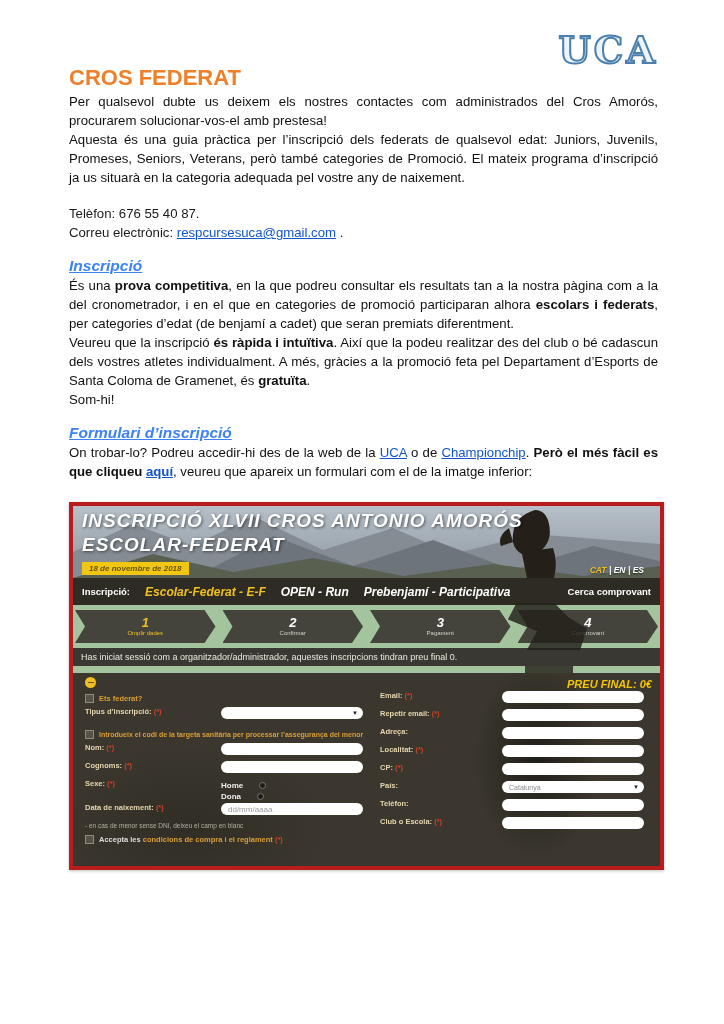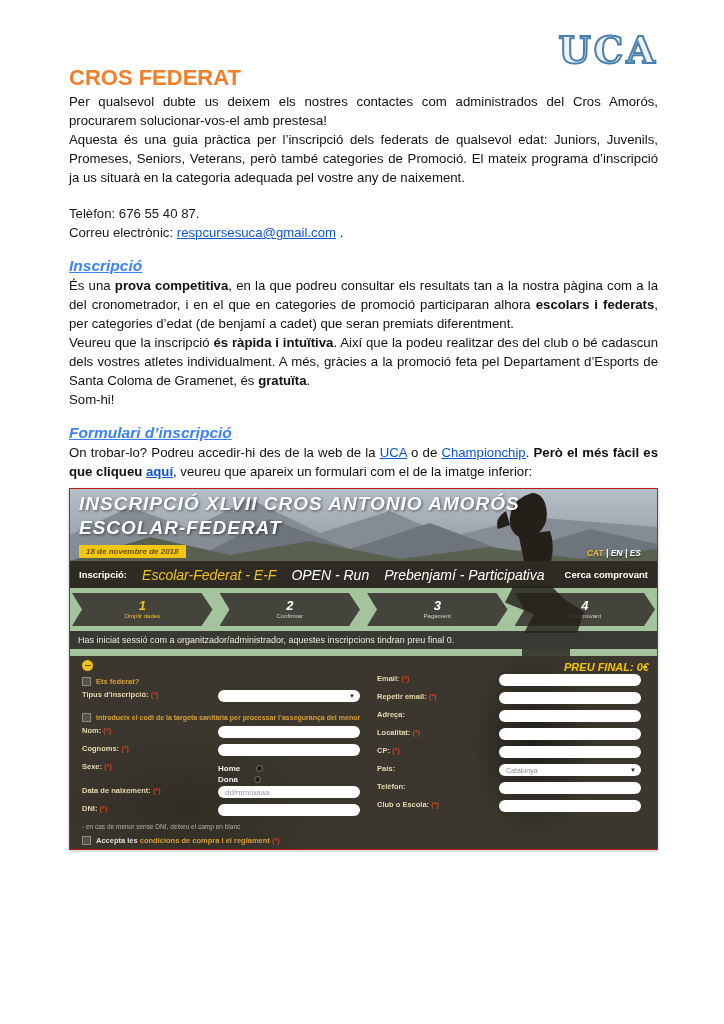--- a/index.html
+++ b/index.html
@@ -15,33 +15,33 @@
   h1.doc-title{margin:40px 0 2px 0;font-size:22px;line-height:24px;color:#ef7f29;font-weight:bold;letter-spacing:0;}
   p.body{margin:0;font-size:13.2px;line-height:19px;text-align:justify;color:#111;}
   .mt19{margin-top:19px;} .mt17{margin-top:17px;} .mt12{margin-top:12px;} .mt8{margin-top:8px;} .mt14{margin-top:14px;}
   .contact{font-size:13.2px;line-height:19px;}
   a.doclink{color:#1155cc;text-decoration:underline;cursor:pointer;}
   b{font-weight:bold;}
   h2.sec{margin:14px 0 0 0;font-size:15.5px;line-height:20px;color:#3b82f6;font-weight:bold;
         font-style:italic;text-decoration:underline;}
 
   
-  .shot{margin-top:7px;width:587px;border:1px solid #b91c1c;box-shadow:0 1px 3px rgba(0,0,0,.25);}
+  .shot{margin-top:21px;width:587px;border:4px solid #b91c1c;box-shadow:0 1px 3px rgba(0,0,0,.25);}
   .f-header{position:relative;height:72px;overflow:hidden;}
   .f-header svg{position:absolute;left:0;top:0;width:100%;height:100%;}
   .f-title{position:absolute;left:9px;top:3px;color:#fff;font-weight:bold;font-style:italic;
         font-size:19px;line-height:24px;letter-spacing:1px;text-shadow:1px 1px 3px rgba(0,0,0,.55);}
   .f-badge{position:absolute;left:9px;bottom:3px;background:#f2c713;color:#6b5200;font-size:8px;
         font-style:italic;padding:2px 7px;font-weight:bold;}
   .f-lang{position:absolute;right:16px;bottom:3px;font-size:8.5px;font-weight:bold;font-style:italic;color:#fff;
         text-shadow:0 1px 2px rgba(0,0,0,.6);}
   .f-lang .cat{color:#f0c020;}
   .f-nav{height:27px;background:#2d2b24;display:flex;align-items:center;padding:0 9px;gap:15px;}
   .f-nav .nlab{color:#fff;font-size:9.5px;font-weight:bold;}
-  .f-nav .nitem{color:#fff;font-size:14px;font-weight:normal;font-style:italic;cursor:pointer;}
+  .f-nav .nitem{color:#fff;font-size:12px;font-weight:bold;font-style:italic;cursor:pointer;}
   .f-nav .nitem.active{color:#f0c020;}
   .f-nav .nright{margin-left:auto;color:#fff;font-size:9.5px;font-weight:bold;cursor:pointer;}
   .f-steps{position:relative;height:43px;background:#a3c49c;display:flex;gap:7px;padding:5px 2px;box-sizing:border-box;}
   .step{flex:1;background:#45443c;color:#fff;clip-path:polygon(10px 50%,0 0,calc(100% - 11px) 0,100% 50%,calc(100% - 11px) 100%,0 100%);
         display:flex;flex-direction:column;align-items:center;justify-content:center;}
   .step .num{font-size:13px;font-weight:bold;font-style:italic;line-height:14px;}
   .step .lbl{font-size:6px;color:#cfd2c9;line-height:7px;}
   .step.active .num,.step.active .lbl{color:#f0c020;}
   .runner-leg{position:absolute;left:428px;top:-2px;width:86px;height:47px;background:#23201a;opacity:.82;
         clip-path:polygon(18% 0,62% 0,78% 30%,100% 55%,92% 100%,30% 100%,42% 60%,8% 35%);}
@@ -212,24 +212,20 @@
                   <span class="radio"></span>
                 </span>
             </span>
           </div>
 
           <div class="frow">
             <span class="flab"><span>Data de naixement:</span> <span class="req">(*)</span></span>
             <input class="pill" placeholder="dd/mm/aaaa" style="">
           </div>
 
-          <div class="frow">
-            <span class="flab"><span>DNI:</span> <span class="req">(*)</span></span>
-            <input class="pill" style="">
-          </div>
 
           <div class="note">- en cas de menor sense DNI, deixeu el camp en blanc</div>
 
           <div class="frow cbrow" style="height:16px">
             <span class="cb"></span>
             <span class="cblab" style="color:#ddd"><span>Accepta les </span><span class="gold">condicions de compra i el reglament</span> <span class="req">(*)</span></span>
           </div>
         </div>
 
         <div class="f-right">

